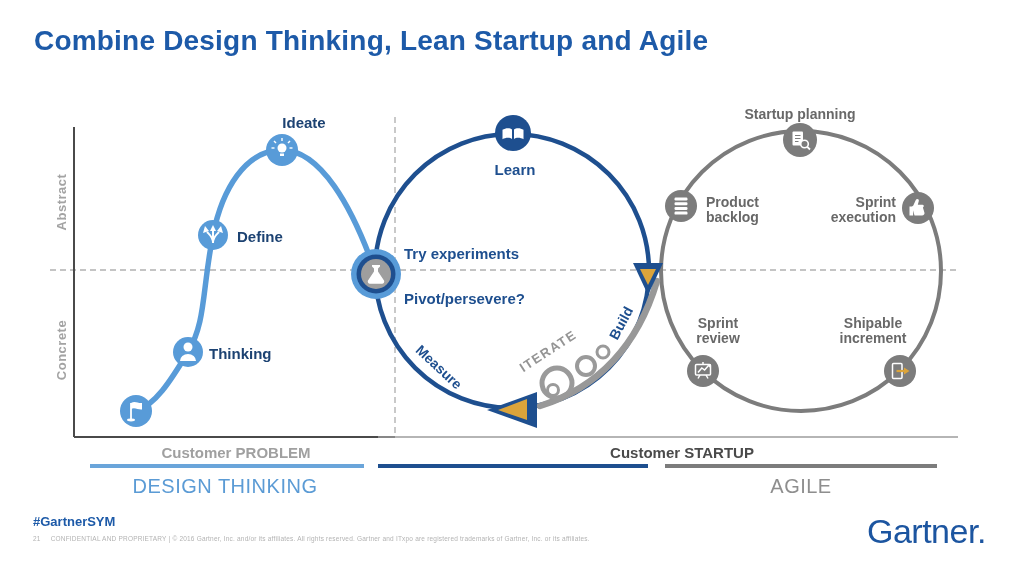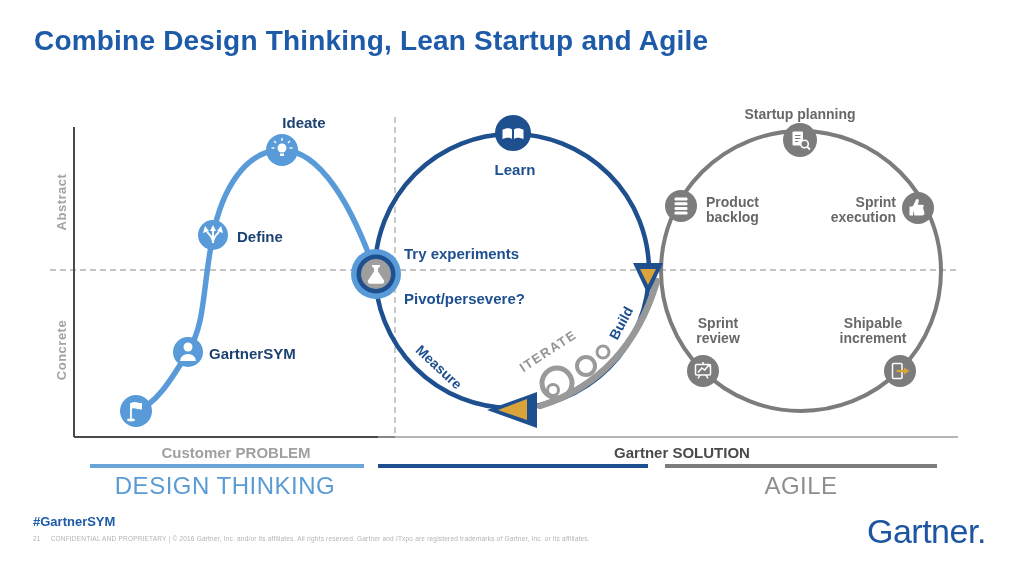--- a/index.html
+++ b/index.html
@@ -8,21 +8,21 @@
   .abs{position:absolute;}
   .ctr{transform:translate(-50%,-50%);}
   .lbl{white-space:pre-line;line-height:1.05;}
   .title{left:34px;top:26px;font-size:28px;font-weight:bold;color:#1d5aa8;letter-spacing:.2px;}
   .axis-lbl{font-size:13px;font-weight:bold;color:#a3a3a3;letter-spacing:.5px;}
   .stage-lbl{font-size:15px;font-weight:bold;color:#1c4272;}
   .lean-lbl{font-size:15px;font-weight:bold;color:#1e4f8f;}
   .agile-lbl{font-size:14px;font-weight:bold;color:#686868;text-align:center;}
   .iterate-lbl{font-size:13px;font-weight:bold;color:#949494;letter-spacing:1.5px;}
   .span-lbl{font-size:15px;font-weight:bold;}
-  .section-lbl{font-size:24px;letter-spacing:.5px;}
+  .section-lbl{font-size:20px;letter-spacing:.5px;}
   .hashtag{left:33px;top:514px;font-size:13px;font-weight:bold;color:#1d5aa8;}
   .legal{left:33px;top:535px;font-size:6.5px;color:#b3b3b3;letter-spacing:.2px;}
   .legal .pagenum{margin-right:10px;}
   .logo{left:867px;top:512px;font-size:34px;font-weight:normal;color:#1c55a0;letter-spacing:-.5px;}
 </style>
 </head>
 <body>
 
 <div class="slide">
 
@@ -177,41 +177,41 @@
     </g>
   </svg>
 
   <div class="abs title lbl">Combine Design Thinking, Lean Startup and Agile</div>
 
   <div class="abs ctr axis-lbl" style="left:61px;top:202px;transform:translate(-50%,-50%) rotate(-90deg);">Abstract</div>
   <div class="abs ctr axis-lbl" style="left:61px;top:350px;transform:translate(-50%,-50%) rotate(-90deg);">Concrete</div>
 
   <div class="abs ctr stage-lbl" style="left:264px;top:122px;margin-left:40px;">Ideate</div>
   <div class="abs stage-lbl" style="left:237px;top:228px;">Define</div>
-  <div class="abs stage-lbl" style="left:209px;top:345px;">GartnerSYM</div>
+  <div class="abs stage-lbl" style="left:209px;top:345px;">Thinking</div>
 
   <div class="abs ctr lean-lbl" style="left:515px;top:169px;">Learn</div>
   <div class="abs lean-lbl" style="left:404px;top:245px;">Try experiments</div>
   <div class="abs lean-lbl" style="left:404px;top:290px;">Pivot/persevere?</div>
   <div class="abs ctr lean-lbl" style="left:439px;top:367px;transform:translate(-50%,-50%) rotate(43deg);font-size:14px;">Measure</div>
   <div class="abs ctr lean-lbl" style="left:621px;top:323px;transform:translate(-50%,-50%) rotate(-62deg);font-size:14px;">Build</div>
   <div class="abs ctr iterate-lbl" style="left:548px;top:351px;transform:translate(-50%,-50%) rotate(-33deg);">ITERATE</div>
 
   <div class="abs ctr agile-lbl" style="left:800px;top:114px;white-space:nowrap;">Startup planning</div>
   <div class="abs agile-lbl lbl" style="left:706px;top:195px;text-align:left;">Product
 backlog</div>
   <div class="abs agile-lbl lbl" style="left:818px;top:195px;width:78px;text-align:right;">Sprint
 execution</div>
   <div class="abs ctr agile-lbl lbl" style="left:718px;top:331px;">Sprint
 review</div>
   <div class="abs ctr agile-lbl lbl" style="left:873px;top:331px;">Shipable
 increment</div>
 
   <div class="abs ctr span-lbl" style="left:236px;top:452px;color:#a0a0a0;white-space:nowrap;">Customer PROBLEM</div>
-  <div class="abs ctr span-lbl" style="left:682px;top:452px;color:#4a4a4a;white-space:nowrap;">Gartner SOLUTION</div>
+  <div class="abs ctr span-lbl" style="left:682px;top:452px;color:#4a4a4a;white-space:nowrap;">Customer STARTUP</div>
 
   <div class="abs" style="left:90px;top:464px;width:274px;height:4px;background:#6aa5da;"></div>
   <div class="abs" style="left:378px;top:464px;width:270px;height:4px;background:#1e4f8f;"></div>
   <div class="abs" style="left:665px;top:464px;width:272px;height:4px;background:#7c7c7c;"></div>
 
   <div class="abs ctr section-lbl" style="left:225px;top:486px;color:#5b9bd5;white-space:nowrap;">DESIGN THINKING</div>
   <div class="abs ctr section-lbl" style="left:801px;top:486px;color:#8e8e8e;white-space:nowrap;">AGILE</div>
 
   <div class="abs hashtag">#GartnerSYM</div>
   <div class="abs legal">

